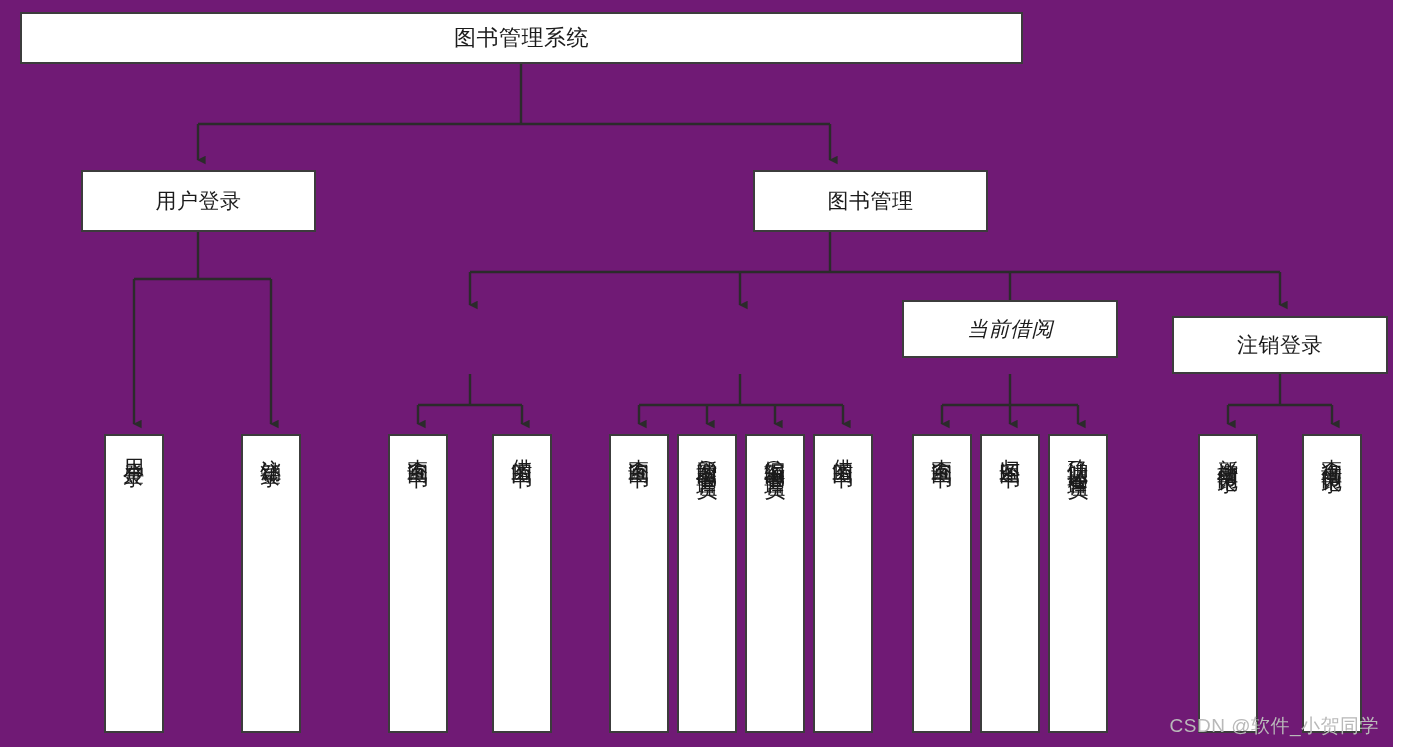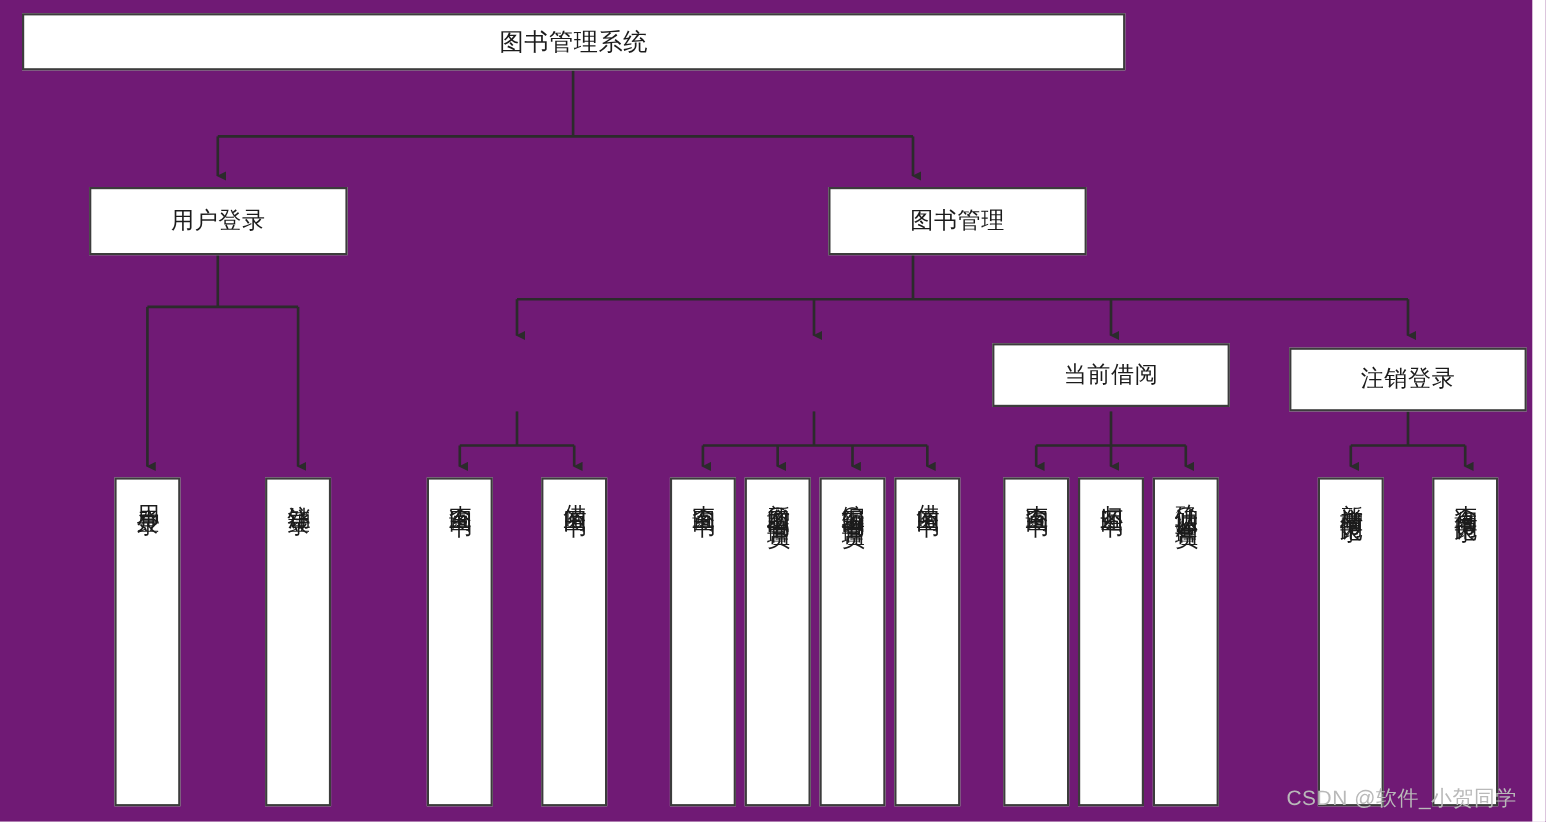--- a/index.html
+++ b/index.html
@@ -139,21 +139,21 @@
   <div class="node h" style="left:81px; top:170px; width:235px; height:62px;">
     <span class="label">用户登录</span>
   </div>
 
   <div class="node h" style="left:711px; top:170px; width:235px; height:62px;margin-left:42px;">
     <span class="label">图书管理</span>
   </div>
 
 
 
-  <div class="node h" style="left:902px; top:312px; width:216px; height:58px;">
+  <div class="node h" style="left:902px; top:300px; width:216px; height:58px;font-style:italic;">
     <span class="label">当前借阅</span>
   </div>
 
   <div class="node h" style="left:1172px; top:316px; width:216px; height:58px;">
     <span class="label">注销登录</span>
   </div>
 
   <div class="node v" style="left:104px; top:434px; width:60px; height:299px;">
     <span class="label">用户登录</span>
   </div>

